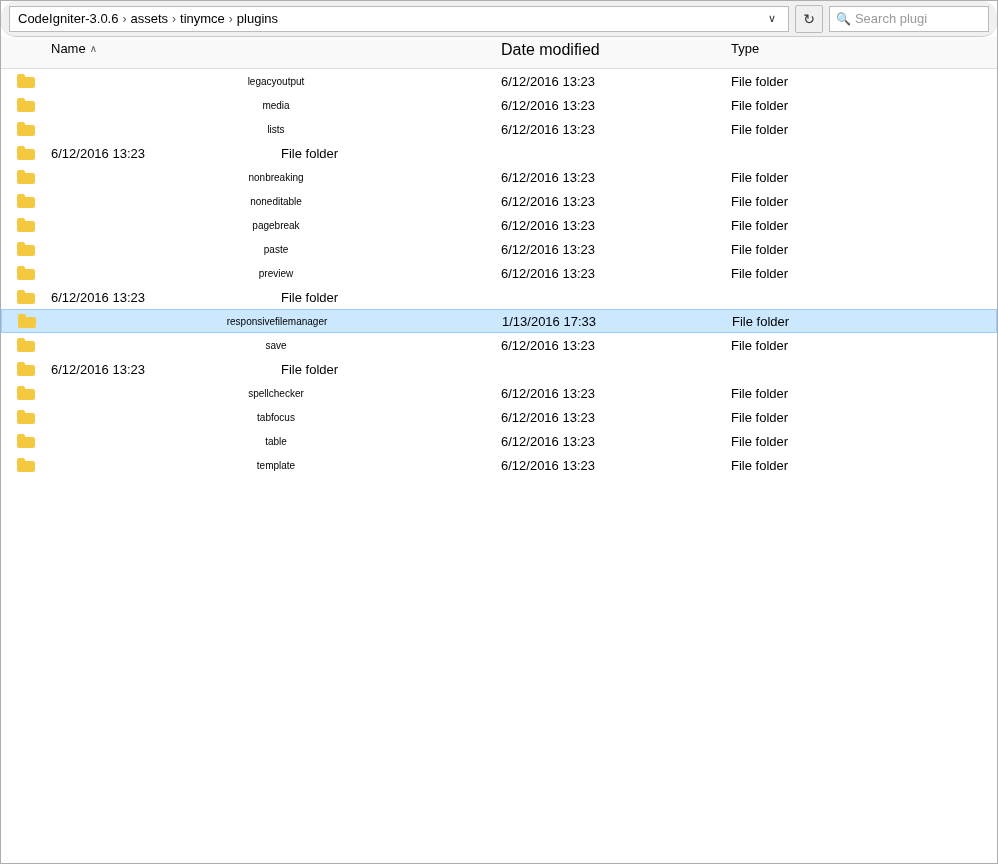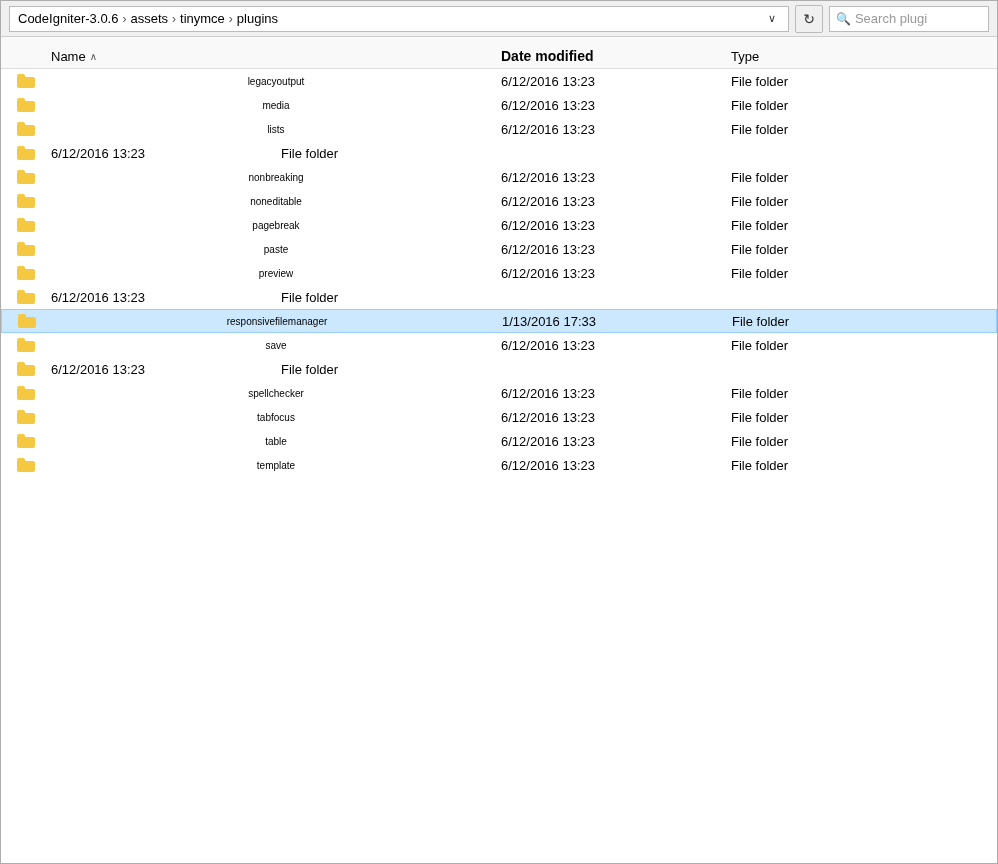--- a/index.html
+++ b/index.html
@@ -27,20 +27,21 @@
     }
 
     .address-bar {
       display: flex;
       align-items: center;
       background: #f0f0f0;
       border-bottom: 1px solid #ccc;
       padding: 4px 8px;
       gap: 6px;
       height: 36px;
+      border-radius: 15px;
     }
 
     .breadcrumb {
       display: flex;
       align-items: center;
       flex: 1;
       background: #fff;
       border: 1px solid #bbb;
       height: 26px;
       padding: 0 8px;
@@ -94,21 +95,21 @@
     }
 
     .search-icon {
       margin-right: 4px;
       color: #888;
       font-size: 12px;
     }
 
     .column-headers {
       display: flex;
-      align-items: flex-end;
+      align-items: flex-start;
       border-bottom: 1px solid #ddd;
       background: #f9f9f9;
       padding: 4px 0;
       height: 32px;
     }
 
     .col-name {
       width: 500px;
       padding-left: 50px;
       font-weight: normal;
@@ -118,22 +119,22 @@
       gap: 4px;
     }
 
     .col-name .sort-arrow {
       font-size: 10px;
       color: #555;
     }
 
     .col-date {
       width: 230px;
-      font-weight: bold;
-      font-size: 14px;
+      font-weight: normal;
+      font-size: 16px;
     }
 
     .col-type {
       flex: 1;
       font-weight: normal;
       font-size: 13px;
     }
 
     .file-list {
       flex: 1;

